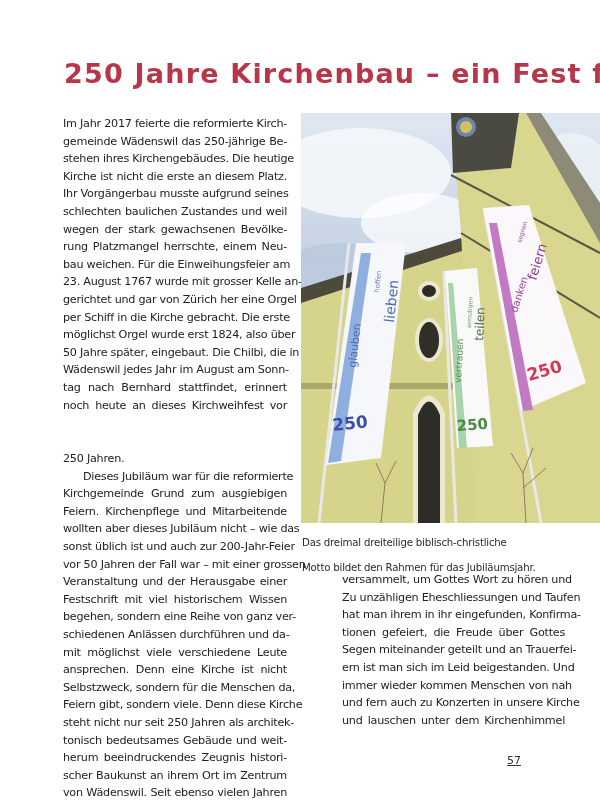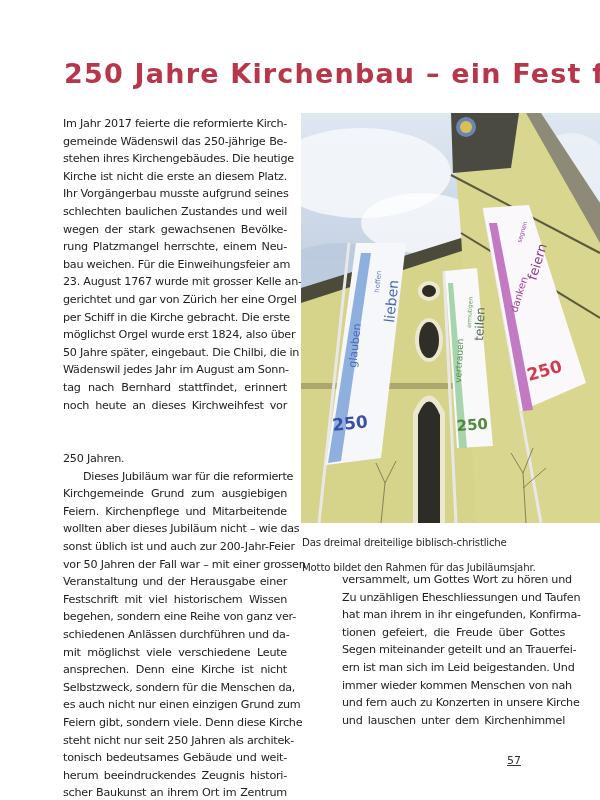--- a/index.html
+++ b/index.html
@@ -65,21 +65,20 @@
     <span class="line">wollten aber dieses Jubiläum nicht – wie das</span>
     <span class="line">sonst üblich ist und auch zur 200-Jahr-Feier</span>
     <span class="line">vor 50 Jahren der Fall war – mit einer grossen</span>
     <span class="line">Veranstaltung und der Herausgabe einer</span>
     <span class="line">Festschrift mit viel historischem Wissen</span>
     <span class="line">begehen, sondern eine Reihe von ganz ver-</span>
     <span class="line">schiedenen Anlässen durchführen und da-</span>
     <span class="line">mit möglichst viele verschiedene Leute</span>
     <span class="line">ansprechen. Denn eine Kirche ist nicht</span>
     <span class="line">Selbstzweck, sondern für die Menschen da,</span>
-    <span class="line">es auch nicht nur einen einzigen Grund zum</span>
     <span class="line">Feiern gibt, sondern viele. Denn diese Kirche</span>
     <span class="line">steht nicht nur seit 250 Jahren als architek-</span>
     <span class="line">tonisch bedeutsames Gebäude und weit-</span>
     <span class="line">herum beeindruckendes Zeugnis histori-</span>
     <span class="line">scher Baukunst an ihrem Ort im Zentrum</span>
     <span class="line">von Wädenswil. Seit ebenso vielen Jahren</span>
   </div>
 
 <div class="photo">
   <svg width="299" height="410" viewBox="0 0 299 410">

